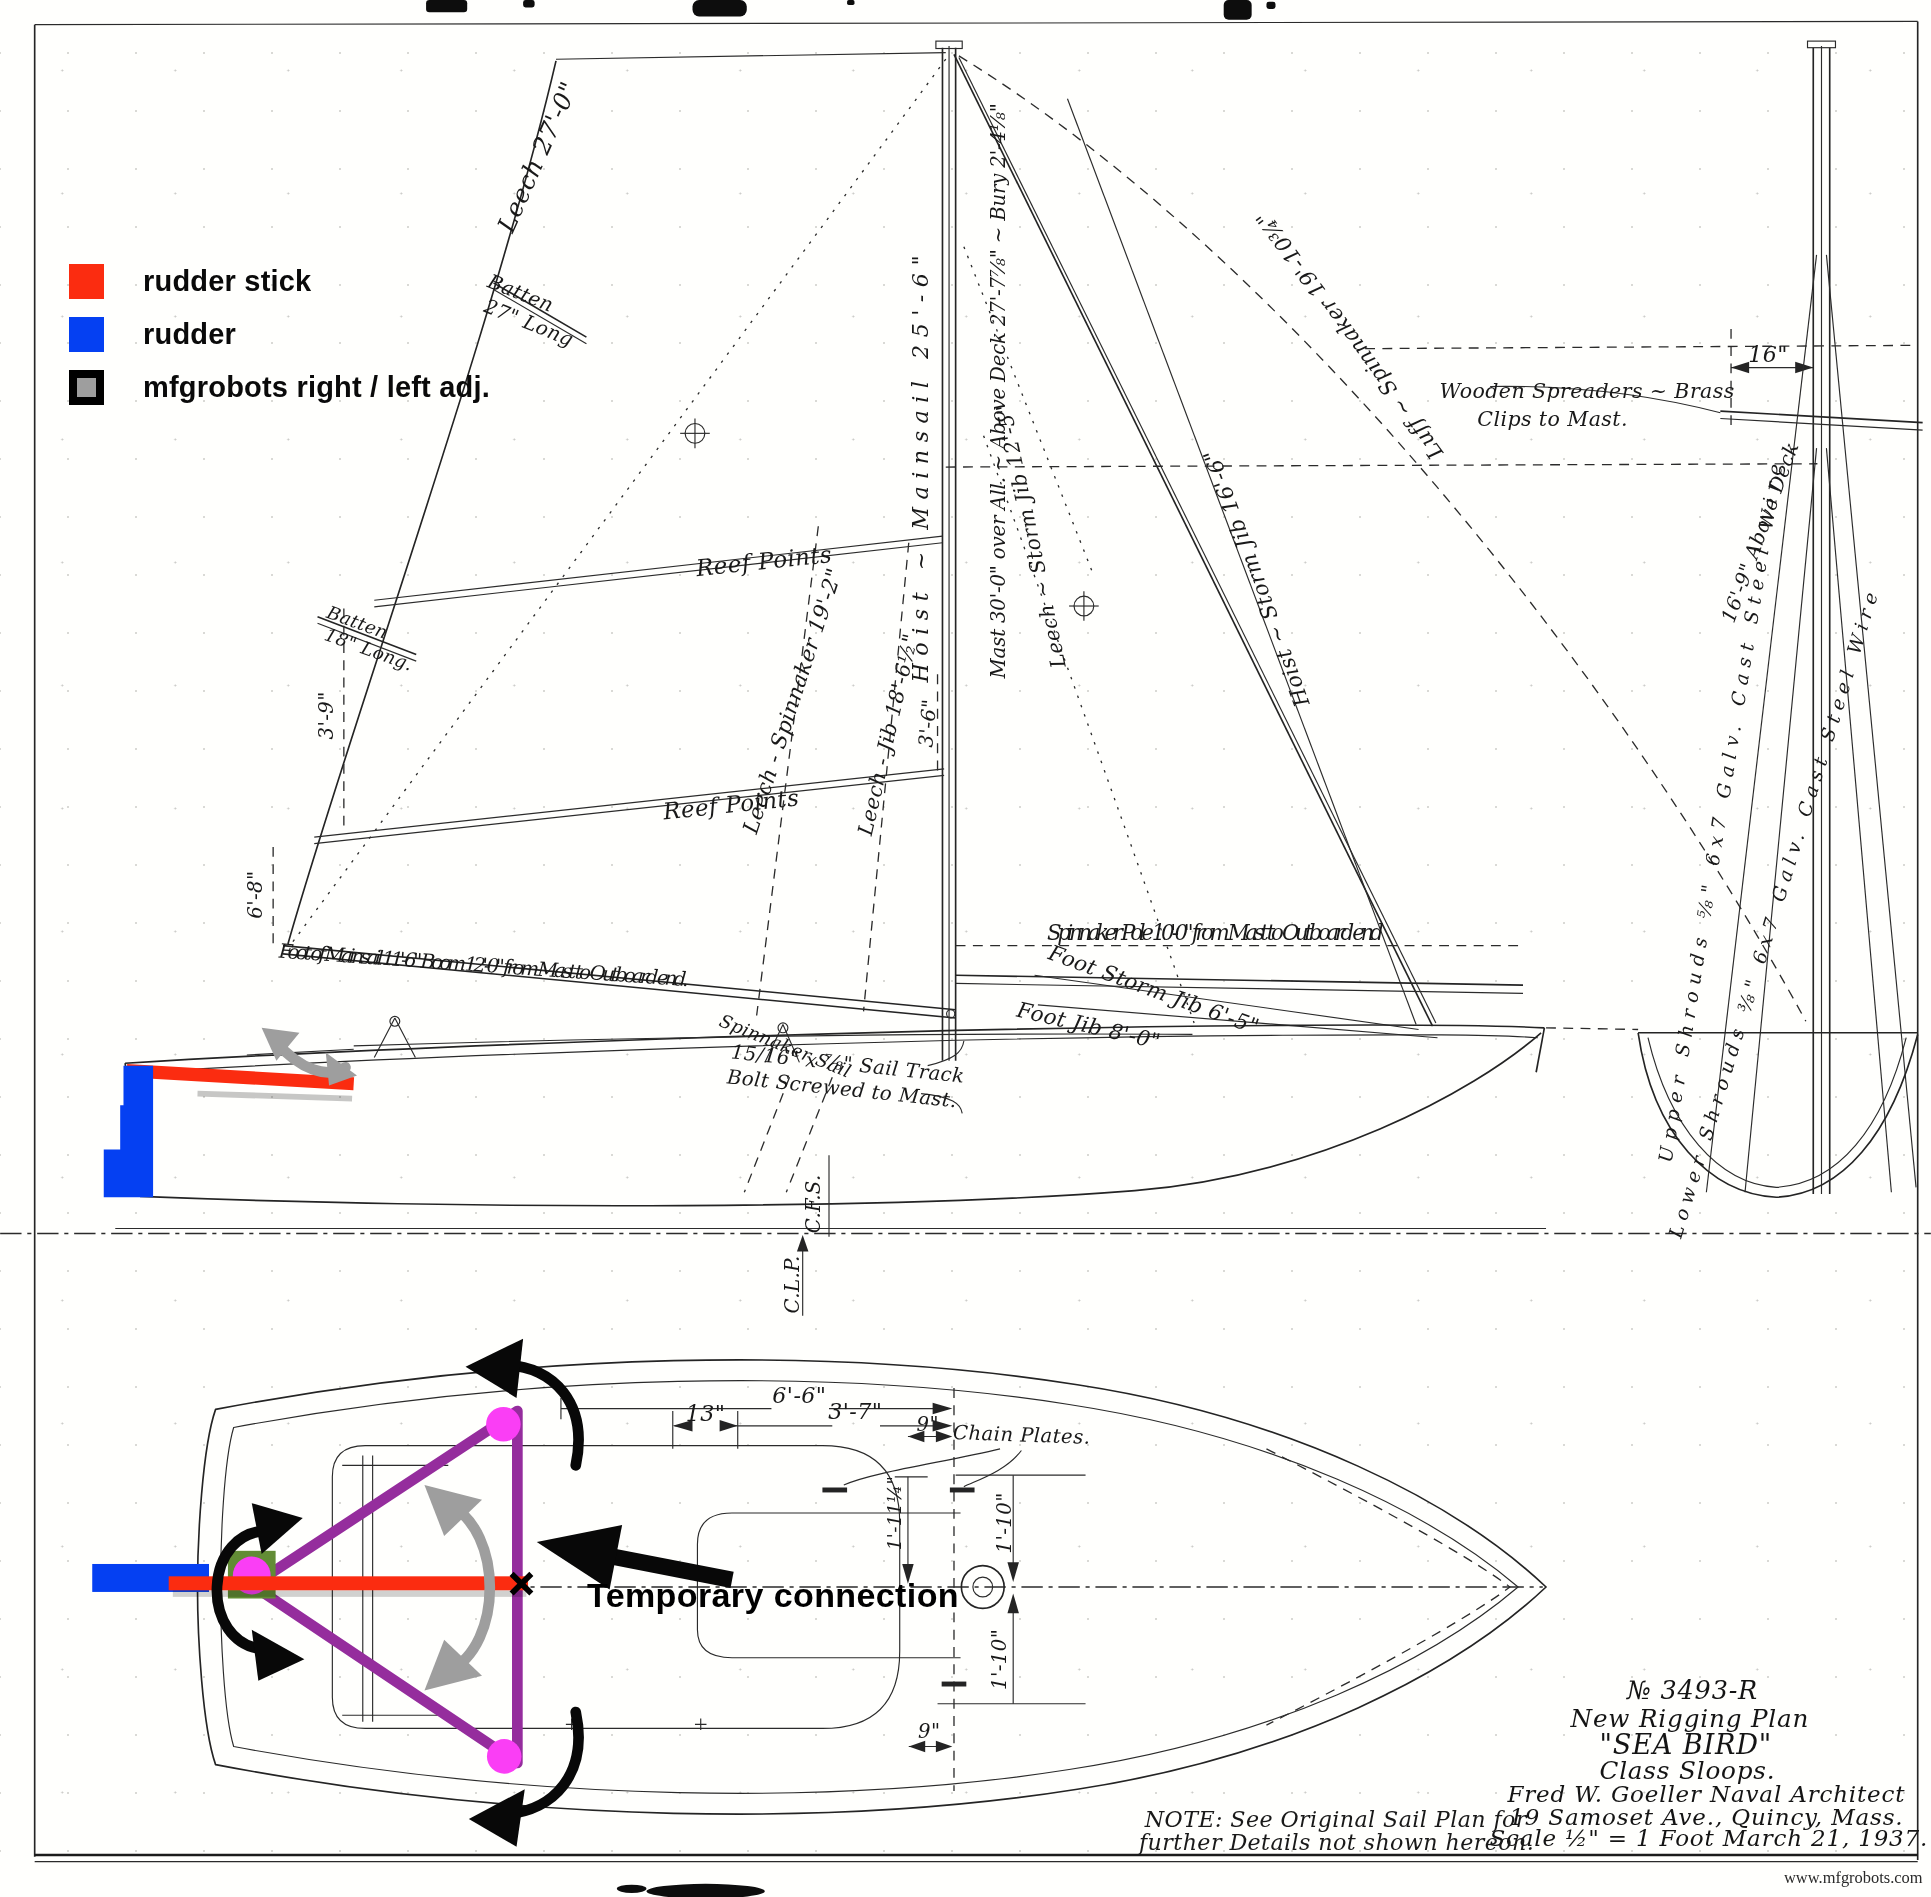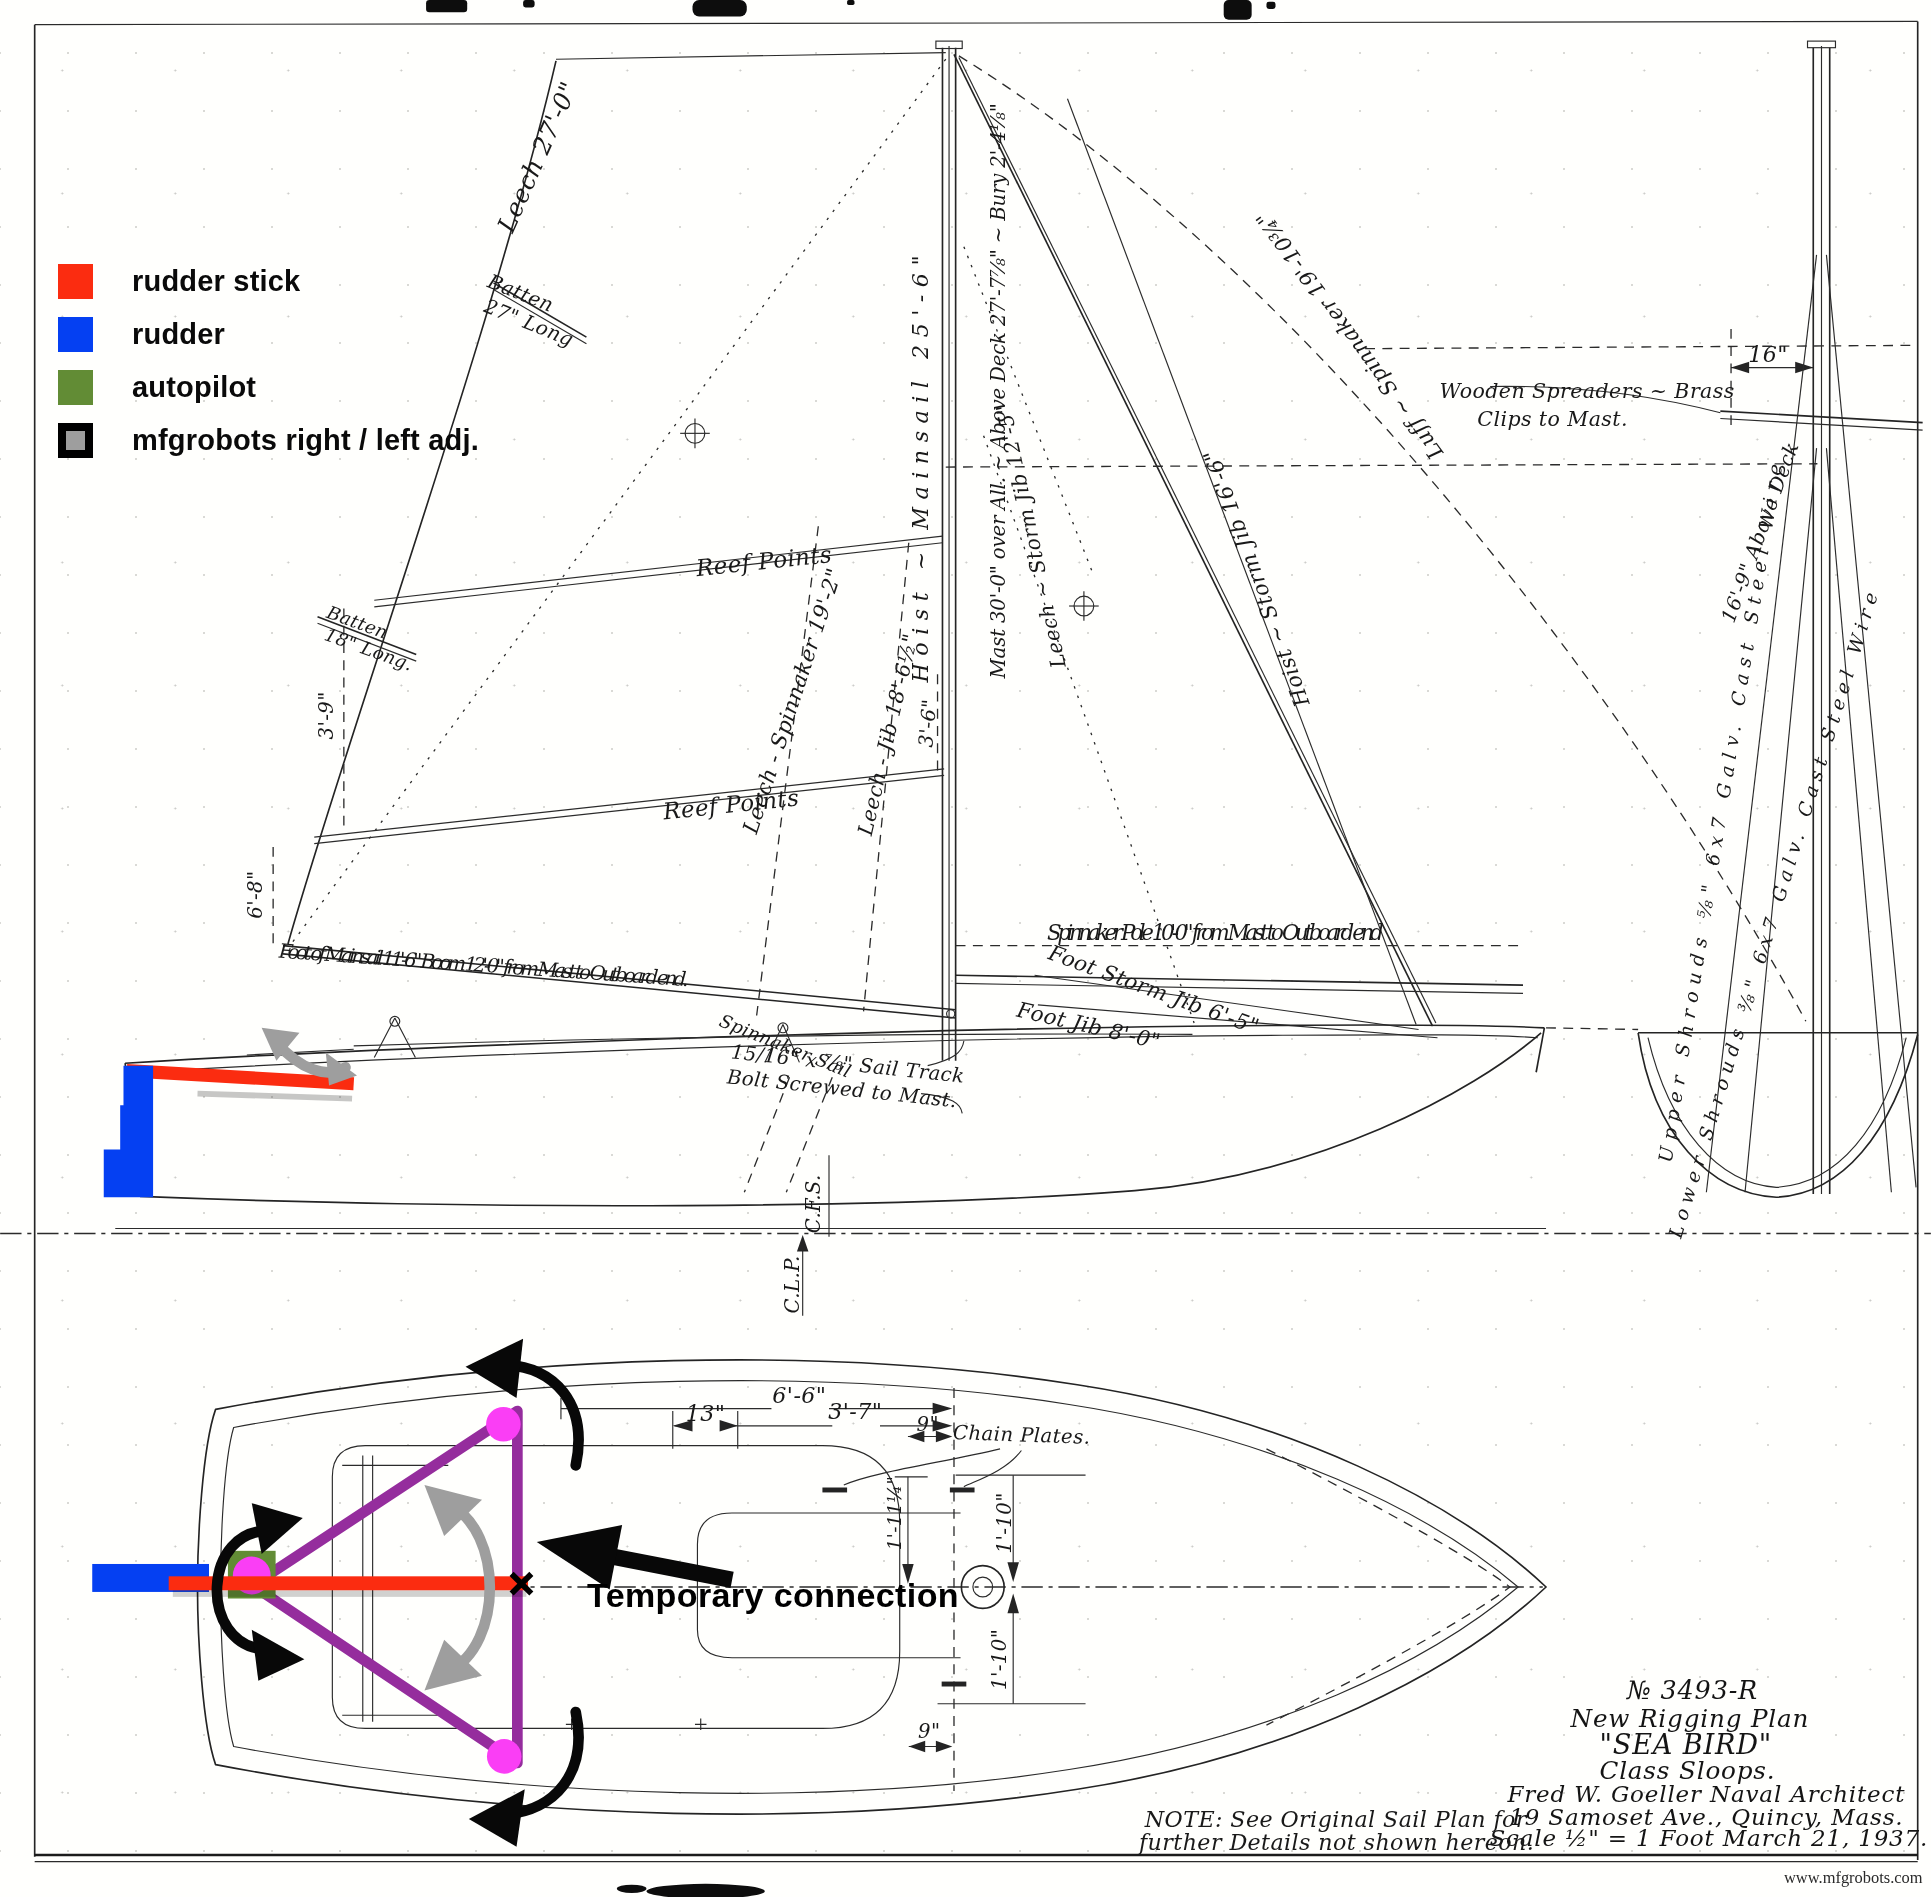--- a/index.html
+++ b/index.html
@@ -21,21 +21,21 @@
   .c-red{fill:var(--c-red,#fb2c10);}
   .s-red{stroke:var(--c-red,#fb2c10);}
   .c-blue{fill:var(--c-blue,#0540f2);}
   .c-green{fill:var(--c-green,#628c35);}
   .c-pulley{fill:var(--c-pulley,#fa3ef5);}
   .s-rope{stroke:var(--c-rope,#952d9d);fill:none;stroke-width:13;stroke-linejoin:round;}
   .s-gray{stroke:var(--c-gray,#9e9e9e);fill:none;stroke-width:13;stroke-linecap:round;}
   .c-gray{fill:var(--c-gray,#9e9e9e);}
   .blk{fill:#080808;}
   .s-blk{stroke:#080808;fill:none;stroke-width:13;stroke-linecap:round;}
-  .legend{position:absolute;left:58px;top:255px;}
+  .legend{position:absolute;left:69px;top:255px;}
   .legend-row{display:flex;align-items:center;height:53px;}
   .swatch{width:35px;height:35px;box-sizing:border-box;margin-right:39px;flex:0 0 auto;}
   .legend-label{font-weight:bold;font-size:29px;color:#0a0a0a;letter-spacing:0.2px;white-space:nowrap;}
   .temp-label{position:absolute;left:587px;top:1576px;font-weight:bold;font-size:34px;color:#000;letter-spacing:0.4px;}
 </style>
 </head>
 <body>
 
 <div class="page">
 
@@ -332,24 +332,20 @@
   <div class="legend">
     <div class="legend-row">
       <div class="swatch" style="background: rgb(251, 44, 16); border: none;"></div>
       <div class="legend-label">rudder stick</div>
     </div>
     <div class="legend-row">
       <div class="swatch" style="background: rgb(5, 64, 242); border: none;"></div>
       <div class="legend-label">rudder</div>
     </div>
     <div class="legend-row">
-      <div class="swatch" style="background: rgb(98, 140, 53); border: none;"></div>
-      <div class="legend-label">autopilot</div>
-    </div>
-    <div class="legend-row">
       <div class="swatch" style="background: rgb(158, 158, 158); border: 8.2px solid rgb(0, 0, 0);"></div>
       <div class="legend-label">mfgrobots right / left adj.</div>
     </div>
   </div>
 
   <div class="temp-label">Temporary connection</div>
 </div>
 
 
 </body></html>

